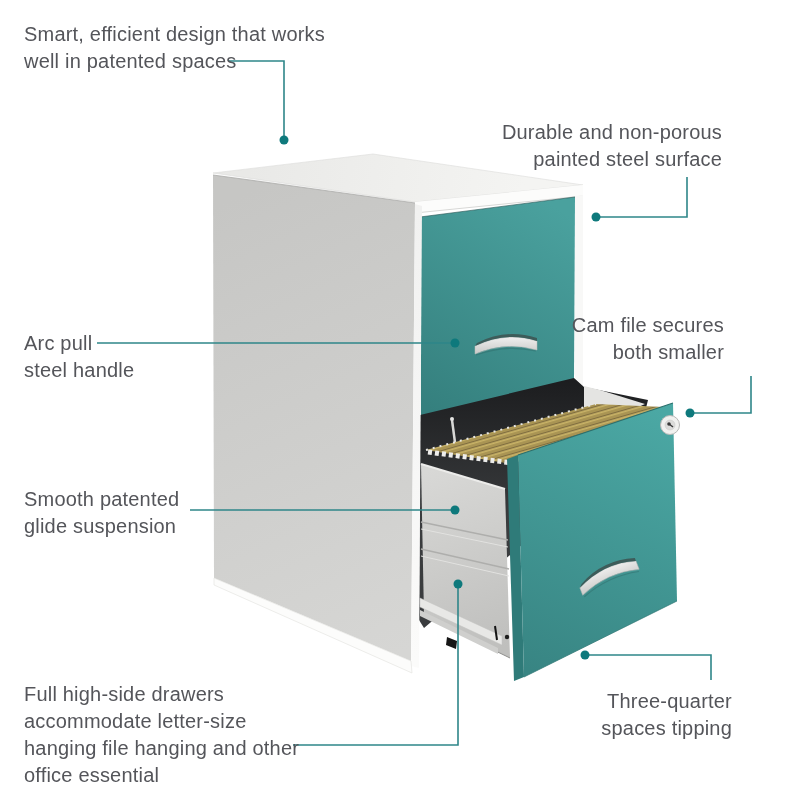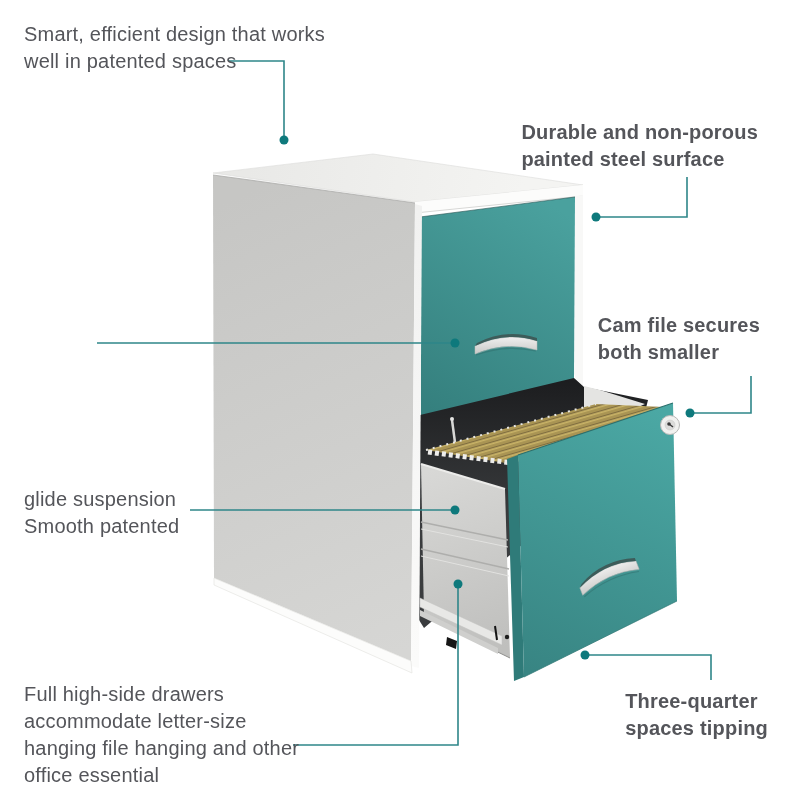--- a/index.html
+++ b/index.html
@@ -1,21 +1,21 @@
 <!DOCTYPE html>
 <html><head>
 <meta charset="utf-8">
 <style>
   html,body{margin:0;padding:0;background:#ffffff;width:800px;height:800px;overflow:hidden;}
   #stage{position:relative;width:747px;height:800px;background:#ffffff;
-         font-family:"Liberation Sans", sans-serif;padding-left:36px;}
+         font-family:"Liberation Sans", sans-serif;}
   #art{position:absolute;left:0;top:0;}
   .callout{position:absolute;font-size:20px;line-height:27px;color:#54555a;
            letter-spacing:0.2px;font-weight:400;white-space:nowrap;}
-  .callout.right{text-align:left;font-weight:bold;}
+  .callout.right{text-align:right;}
 </style>
 </head>
 <body>
 
 <div id="stage">
 
   <svg id="art" width="800" height="800" viewBox="0 0 800 800">
     <defs>
       <linearGradient id="gTop" gradientUnits="userSpaceOnUse" x1="250" y1="160" x2="520" y2="210">
         <stop offset="0" stop-color="#e9e9e7"></stop>
@@ -162,29 +162,33 @@
   <div class="callout" style="left:24px;top:21px">
     <div>Smart, efficient design that works</div>
     <div>well in patented spaces</div>
   </div>
 
   <div class="callout right" style="right:25px;top:119px">
     <div>Durable and non-porous</div>
     <div>painted steel surface</div>
   </div>
 
+  <div class="callout" style="left:24px;top:330px">
+    <div>Arc pull</div>
+    <div>steel handle</div>
+  </div>
 
   <div class="callout right" style="right:23px;top:312px">
     <div>Cam file secures</div>
     <div>both smaller</div>
   </div>
 
   <div class="callout" style="left:24px;top:486px">
+    <div>Smooth patented</div>
     <div>glide suspension</div>
-    <div>Smooth patented</div>
   </div>
 
   <div class="callout" style="left:24px;top:681px">
     <div>Full high-side drawers</div>
     <div>accommodate letter-size</div>
     <div>hanging file hanging and other</div>
     <div>office essential</div>
   </div>
 
   <div class="callout right" style="right:15px;top:688px">

